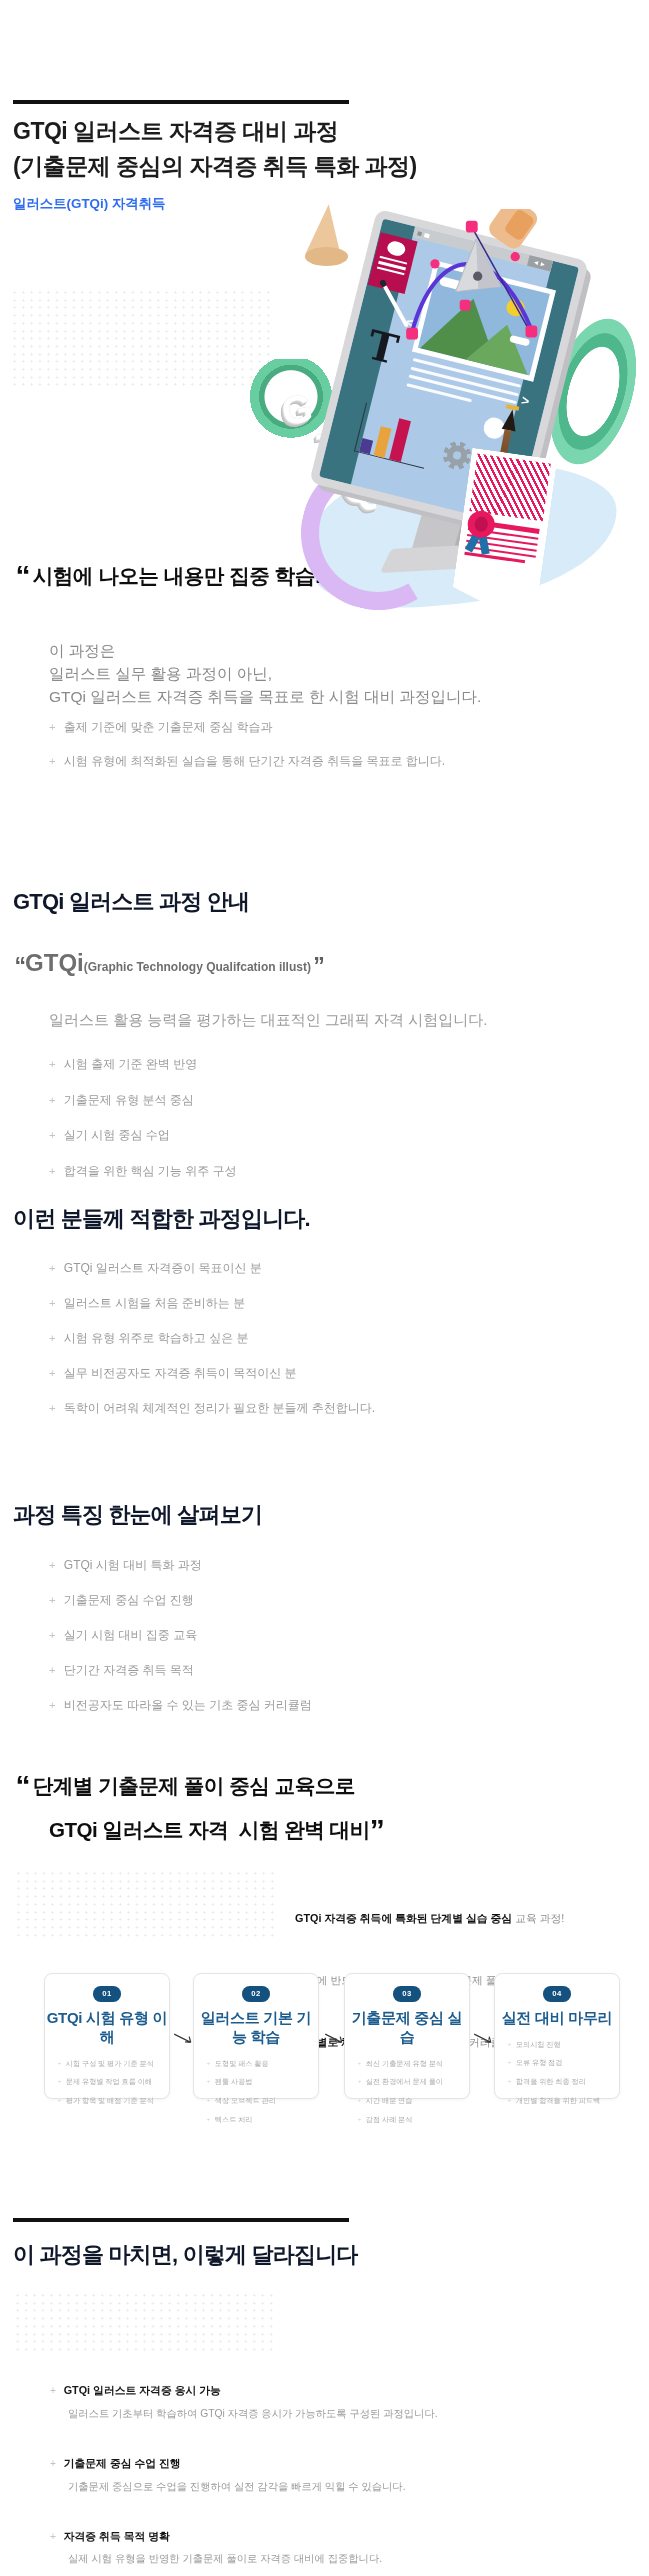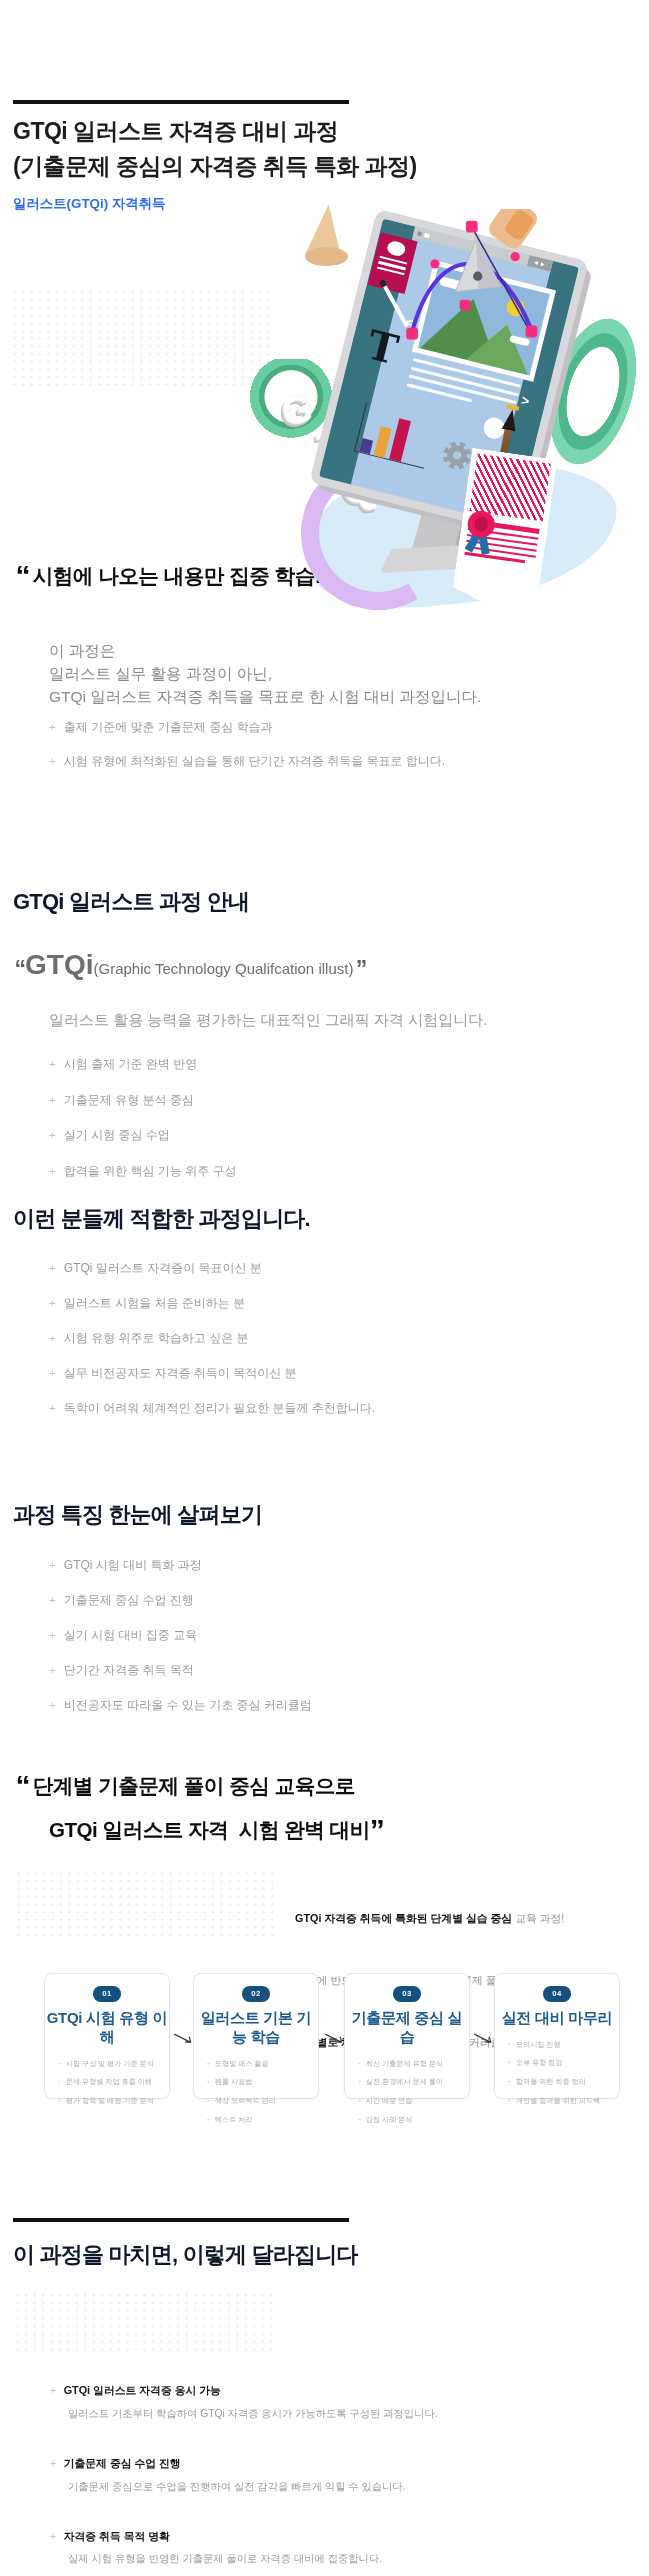--- a/index.html
+++ b/index.html
@@ -12,22 +12,22 @@
   .h2{position:absolute;left:13px;font-size:22px;font-weight:800;color:#0f172a;letter-spacing:-0.8px;}
   .qmark{font-weight:800;letter-spacing:-3.1px;display:inline-block;transform:translateY(3.1px);}
   .qline{position:absolute;font-size:20.6px;font-weight:800;color:#0e0e0e;letter-spacing:-0.5px;white-space:pre;}
   .qline .qmark{font-size:30px;line-height:10.3px;}
   .para{position:absolute;font-size:15.5px;color:#8a8a8a;line-height:23px;white-space:pre;}
   .blist{position:absolute;}
   .bullet{display:flex;align-items:baseline;font-size:12px;color:#9a9a9a;}
   .bullet .plus{color:#c4c4c4;font-size:11.3px;margin-right:8.2px;}
   .gray-quote{position:absolute;color:#6e6e6e;white-space:nowrap;}
   .gray-quote .qmark{font-size:23px;color:#5f5f5f;}
-  .gq-main{font-size:28px;font-weight:600;letter-spacing:0;}
-  .gq-paren{font-size:15px;font-weight:400;}
+  .gq-main{font-size:24px;font-weight:600;letter-spacing:0;}
+  .gq-paren{font-size:12px;font-weight:700;}
   .plus-grid{position:absolute;white-space:pre;font-family:"DejaVu Sans Mono",monospace;
              font-size:5.7px;line-height:7.7px;letter-spacing:0.8px;color:#e3e3e3;}
   
   .cintro{position:absolute;font-size:10.8px;line-height:20.6px;color:#8f8f8f;white-space:pre;}
   .cintro b{color:#111;font-weight:800;}
   
   .card{position:absolute;top:0;width:124px;height:124px;background:#fff;border:0.5px solid #e4e4e4;
         border-radius:8.2px;box-shadow:0 1px 3.1px rgba(0,0,0,.05);text-align:center;}
   .badge{display:inline-block;margin-top:12.4px;background:#15517f;color:#fff;font-size:7.7px;font-weight:700;
          letter-spacing:0.5px;padding:3.1px 8.8px;border-radius:7.7px;}

